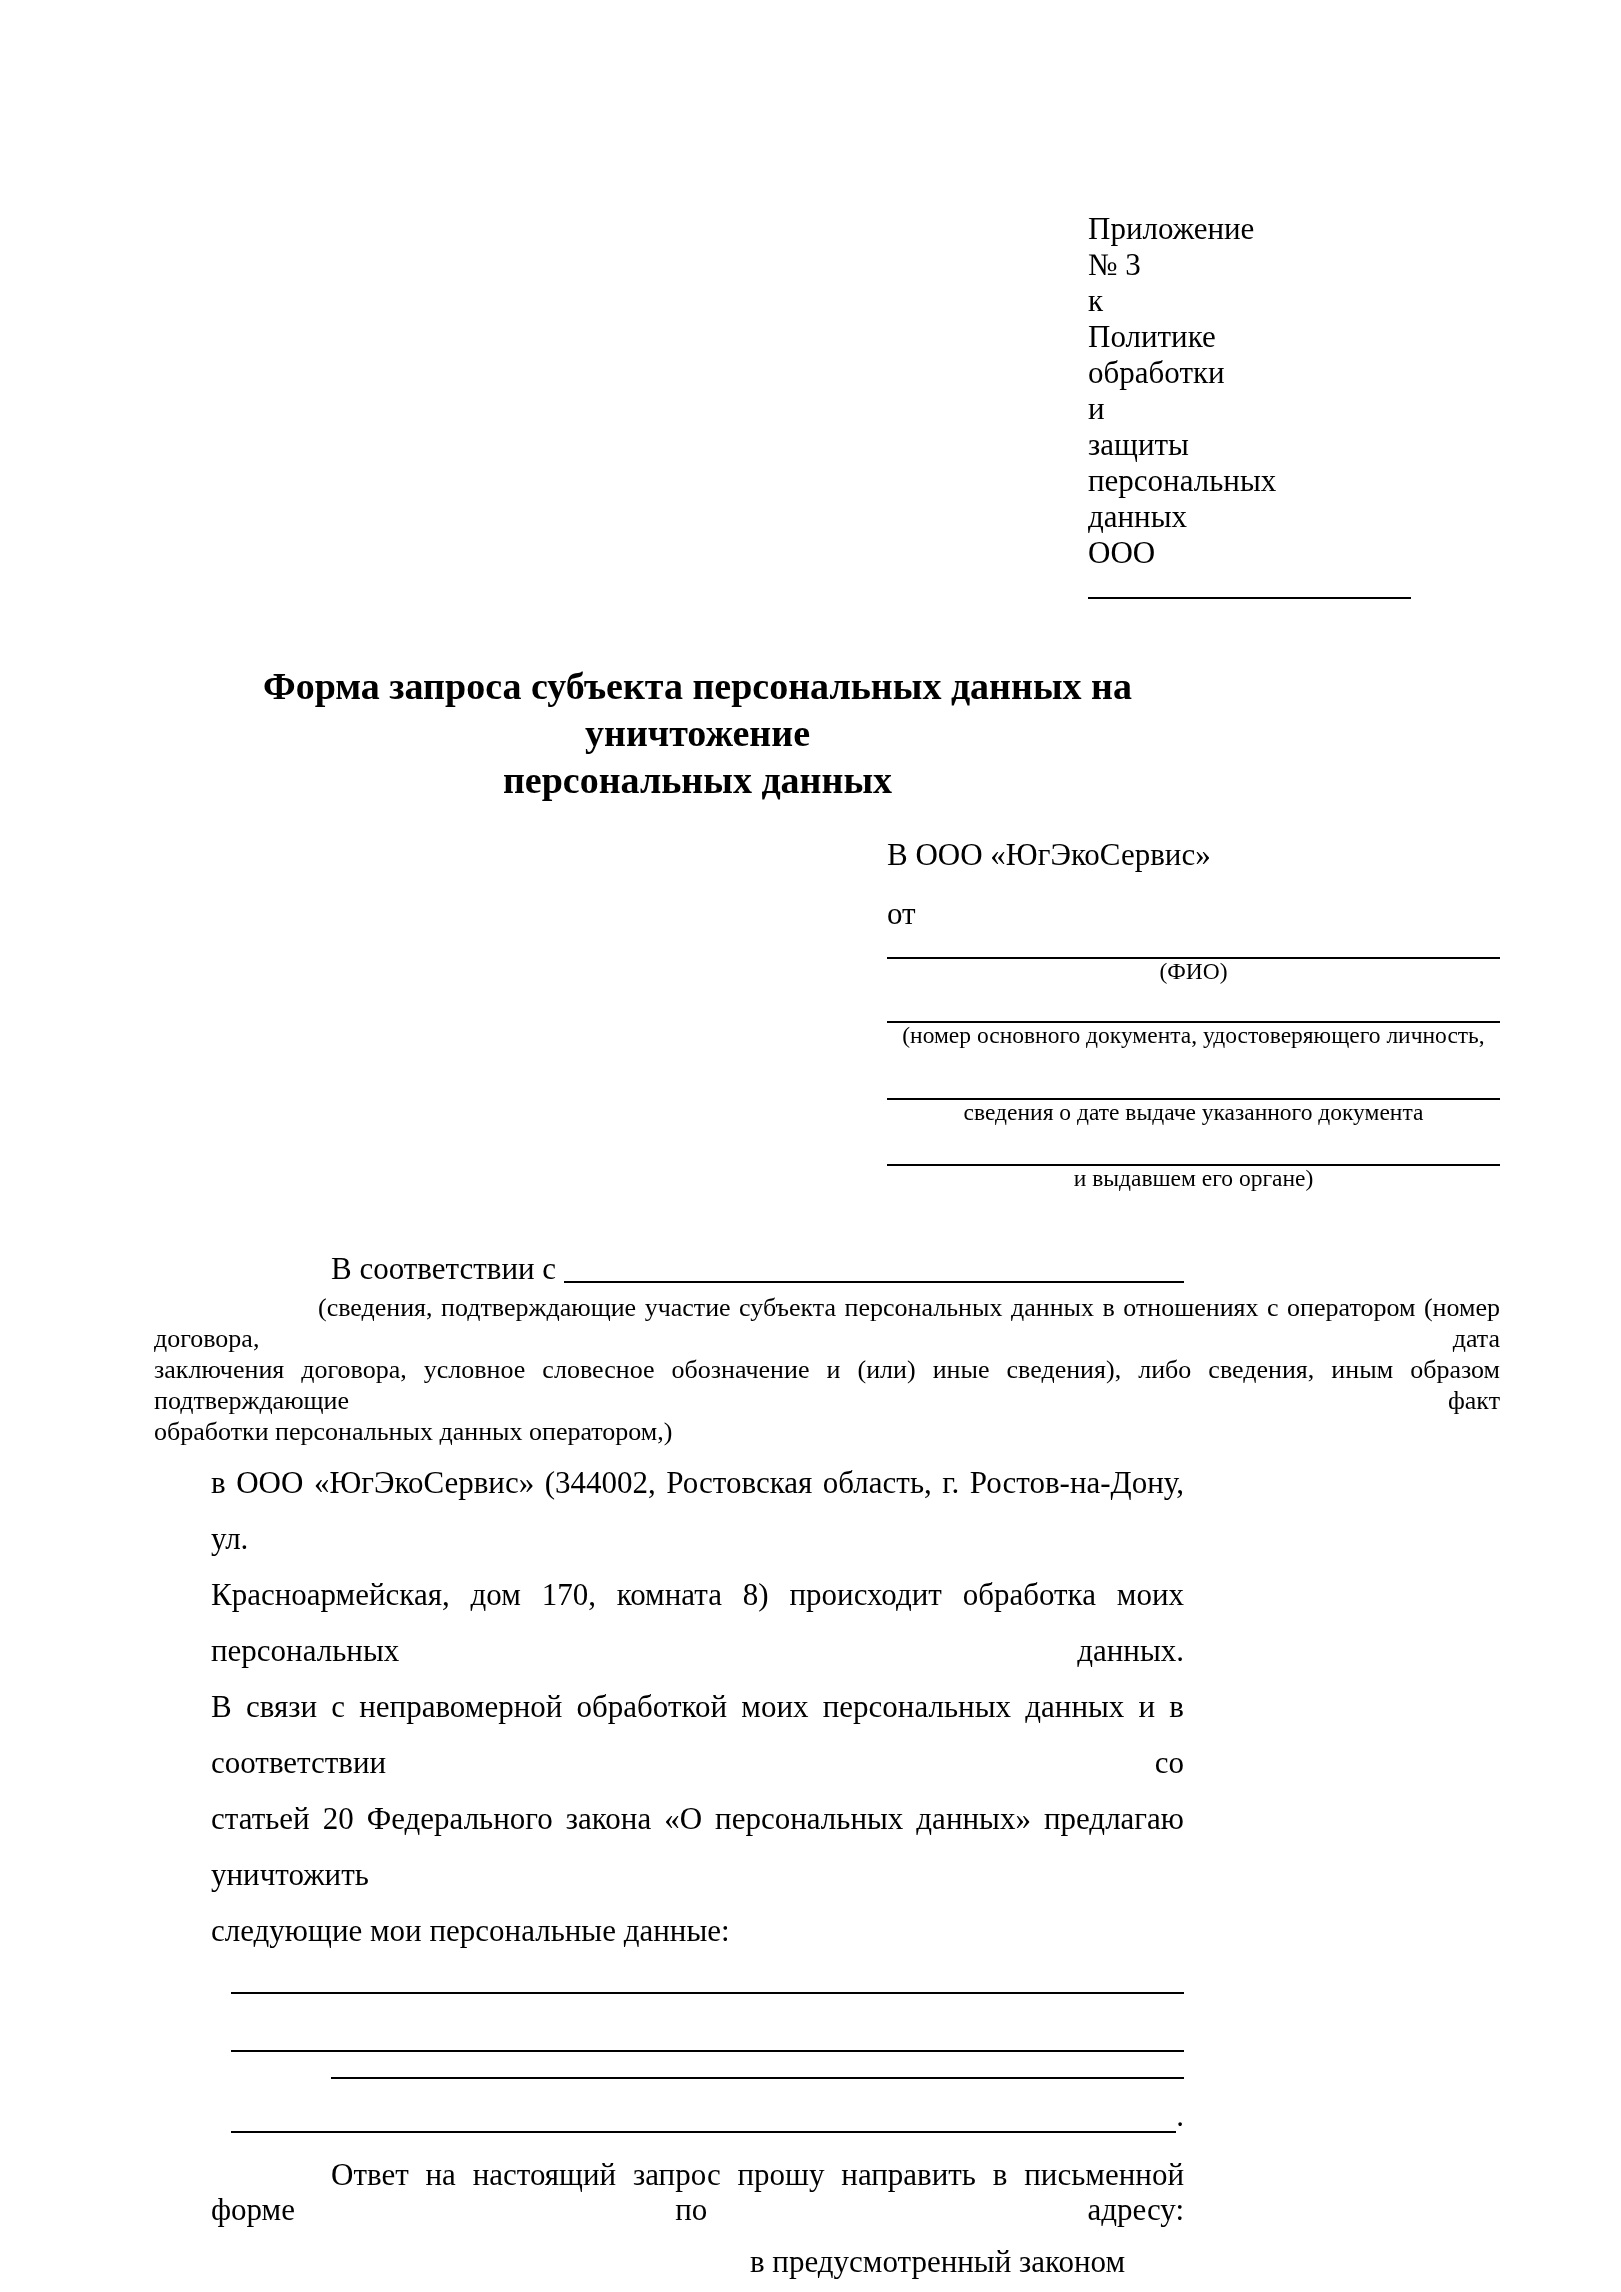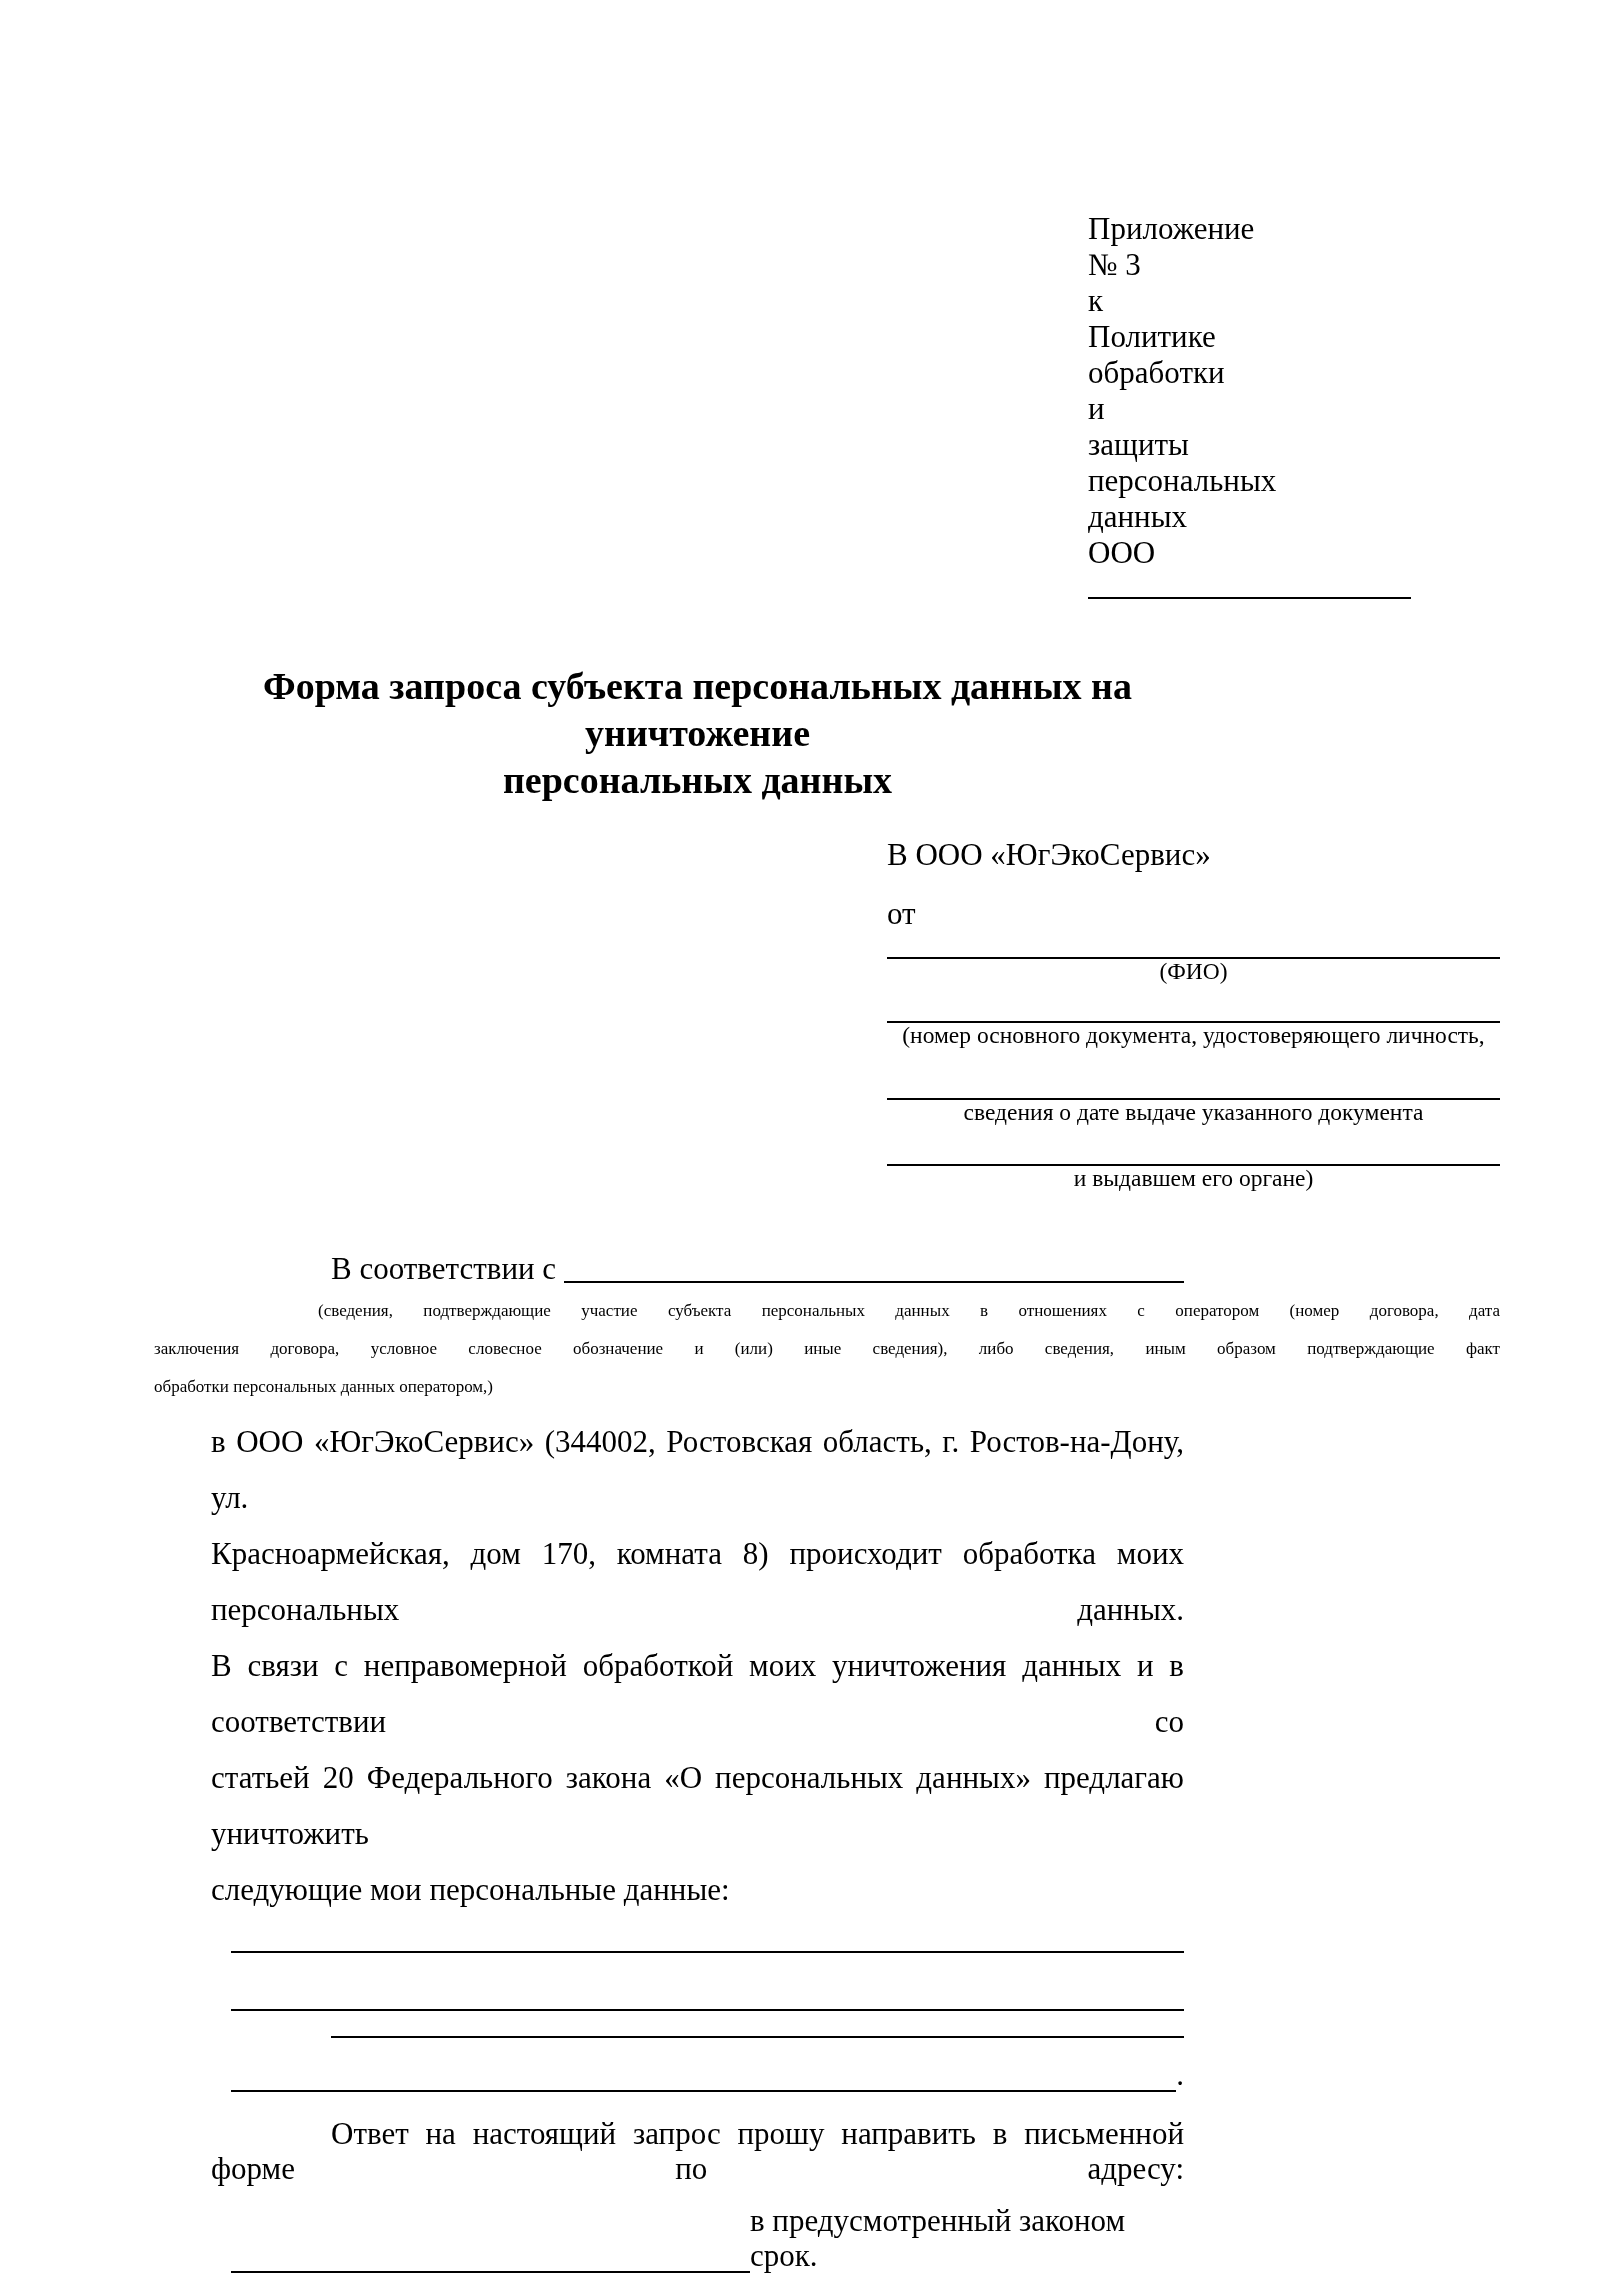--- a/index.html
+++ b/index.html
@@ -32,21 +32,21 @@
   .f3 .field-rule { height:50px; }
   .f4 .field-rule { height:38px; }
   .field-caption { font-size:23.5px; line-height:25.5px; text-align:center; }
 
   
   .accordance { display:flex; margin-top:60px; line-height:35px; padding-left:120px; }
   .accordance .lead { white-space:nowrap; padding-right:7.8px; }
   .accordance .fill { flex:1; border-bottom:2px solid #000; margin-bottom:2.9px; }
 
   
-  .note { margin:5.9px 0 0 -57px; width:1346px; font-size:17px; line-height:38px; }
+  .note { margin:5.9px 0 0 -57px; width:1346px; font-size:26px; line-height:31px; }
   .note .nl { text-align:justify; text-align-last:justify; }
   .note .nl.first { text-indent:164px; }
   .note .nl.last { text-align:left; text-align-last:left; }
 
   
   .body-par { margin-top:7.8px; line-height:56px; }
   .body-par .bl { text-align:justify; text-align-last:justify; }
   .body-par .bl.last { text-align-last:left; }
 
   
@@ -115,21 +115,21 @@
 
   <div class="note">
     <div class="nl first">(сведения, подтверждающие участие субъекта персональных данных в отношениях с оператором (номер договора, дата</div>
     <div class="nl">заключения договора, условное словесное обозначение и (или) иные сведения), либо сведения, иным образом подтверждающие факт</div>
     <div class="nl last">обработки персональных данных оператором,)</div>
   </div>
 
   <div class="body-par">
     <div class="bl">в ООО «ЮгЭкоСервис» (344002, Ростовская область, г. Ростов-на-Дону, ул.</div>
     <div class="bl">Красноармейская, дом 170, комната 8) происходит обработка моих персональных данных.</div>
-    <div class="bl">В связи с неправомерной обработкой моих уничтожения данных и в соответствии со</div>
+    <div class="bl">В связи с неправомерной обработкой моих персональных данных и в соответствии со</div>
     <div class="bl">статьей 20 Федерального закона «О персональных данных» предлагаю уничтожить</div>
     <div class="bl last">следующие мои персональные данные:</div>
   </div>
 
   <div class="rule wide-rule wr1"></div>
   <div class="rule wide-rule wr2"></div>
 
   <div class="reason-row">
     <span class="fill"></span>
   </div>

